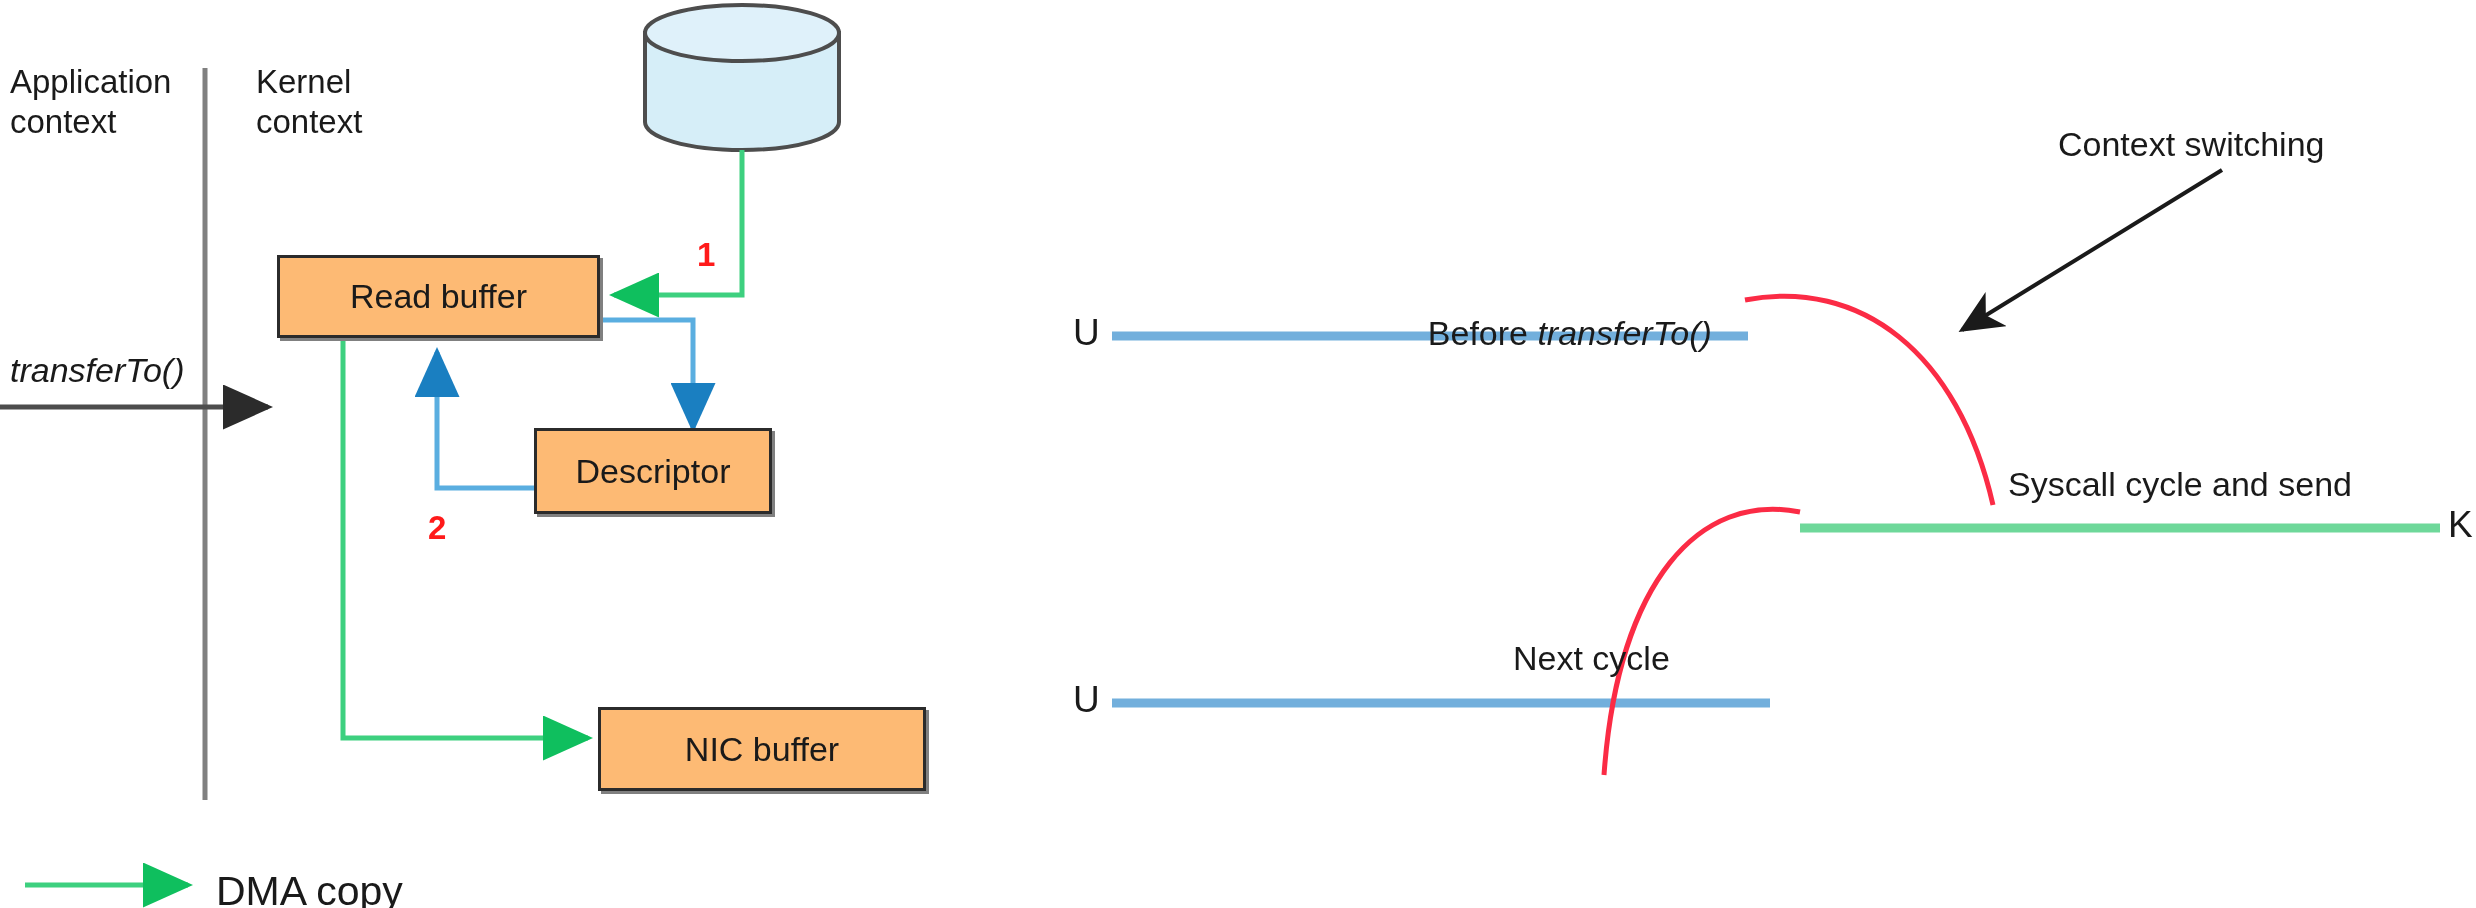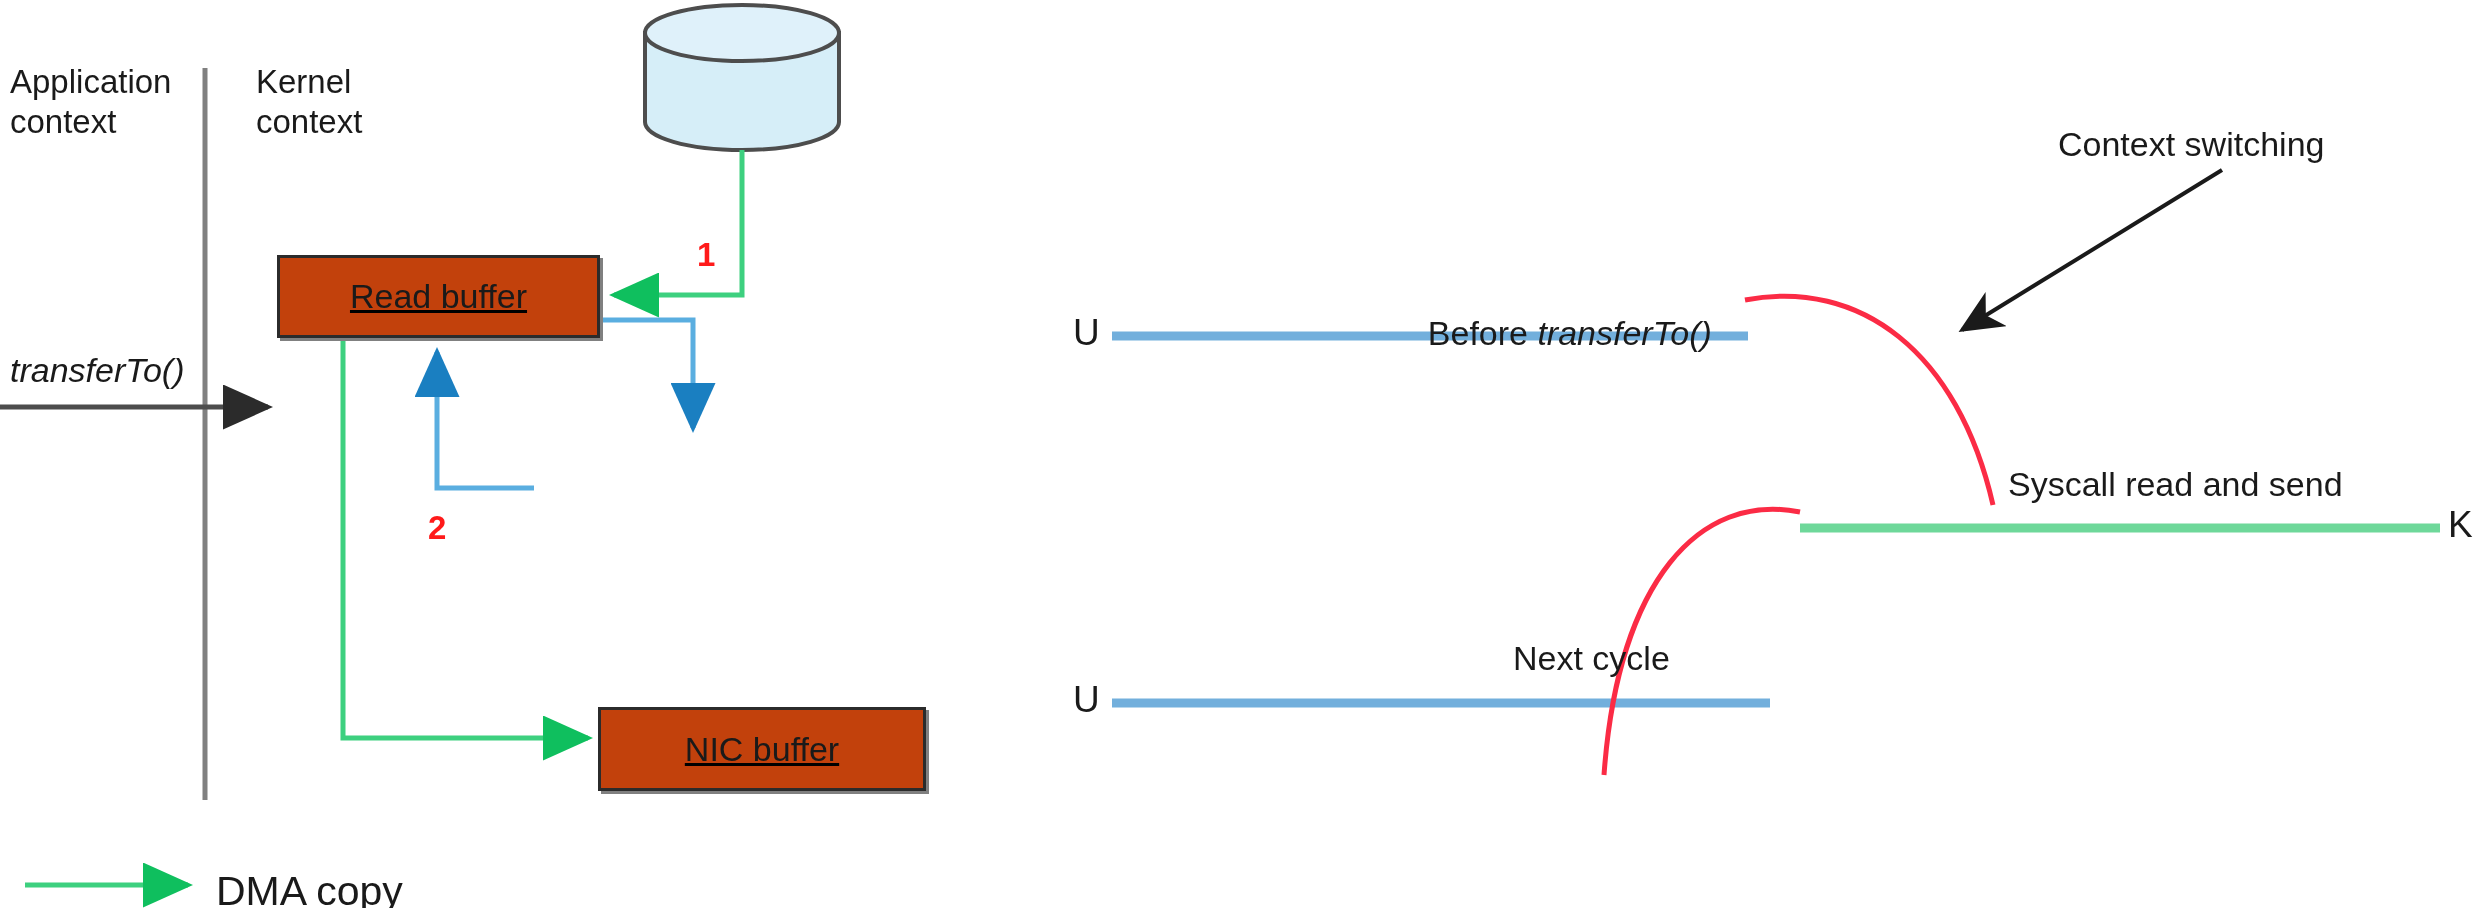--- a/index.html
+++ b/index.html
@@ -33,28 +33,27 @@
     line-height: 1.22;
   }
   .lbl-ctx      { font-size: 33px; }
   .lbl-italic   { font-size: 34px; font-style: italic; }
   .lbl-num      { font-size: 33px; color: #ff1a1a; font-weight: bold; }
   .lbl-side     { font-size: 37px; }
   .lbl-right    { font-size: 34px; }
   .lbl-legend   { font-size: 41px; }
   .box {
     position: absolute;
-    background: #c2410c;
+    background: #fdba74;
     border: 3px solid #2b2b2b;
     box-sizing: border-box;
     box-shadow: 3px 3px 0 0 #808080;
     display: flex;
     align-items: center;
     justify-content: center;
-    text-decoration: underline;
   }
   .box span {
     font-size: 34px;
     color: #1a1a1a;
     font-family: "Liberation Sans", sans-serif;
   }
 </style>
 </head>
 <body>
 
@@ -113,20 +112,23 @@
 
   <div class="lbl lbl-ctx" style="left:256px; top:62px;">Kernel
 context</div>
 
   <div class="lbl lbl-italic" style="left:10px; top:350px;">transferTo()</div>
 
   <div class="box" style="left:277px; top:255px; width:323px; height:83px;">
     <span>Read buffer</span>
   </div>
 
+  <div class="box" style="left:534px; top:428px; width:238px; height:86px;">
+    <span>Descriptor</span>
+  </div>
 
   <div class="box" style="left:598px; top:707px; width:328px; height:84px;">
     <span>NIC buffer</span>
   </div>
 
   <div class="lbl lbl-num" style="left:697px; top:235px;">1</div>
 
   <div class="lbl lbl-num" style="left:428px; top:508px;">2</div>
 
   <div class="lbl lbl-legend" style="left:216px; top:866px;">DMA copy</div>
@@ -136,17 +138,17 @@
   <div class="lbl lbl-side" style="left:2448px; top:502px;">K</div>
 
   <div class="lbl lbl-side" style="left:1073px; top:677px;">U</div>
 
   <div class="lbl lbl-right" style="left:2058px; top:124px;">Context switching</div>
 
   <div class="lbl lbl-right" style="left:1390px; top:272px;">
     <span>Before </span><span style="font-style:italic;">transferTo()</span>
   </div>
 
-  <div class="lbl lbl-right" style="left:2008px; top:464px;">Syscall read and send</div>
+  <div class="lbl lbl-right" style="left:2008px; top:464px;">Syscall cycle and send</div>
 
   <div class="lbl lbl-right" style="left:1513px; top:638px;">Next cycle</div>
 
 </div>
 
 </body></html>

